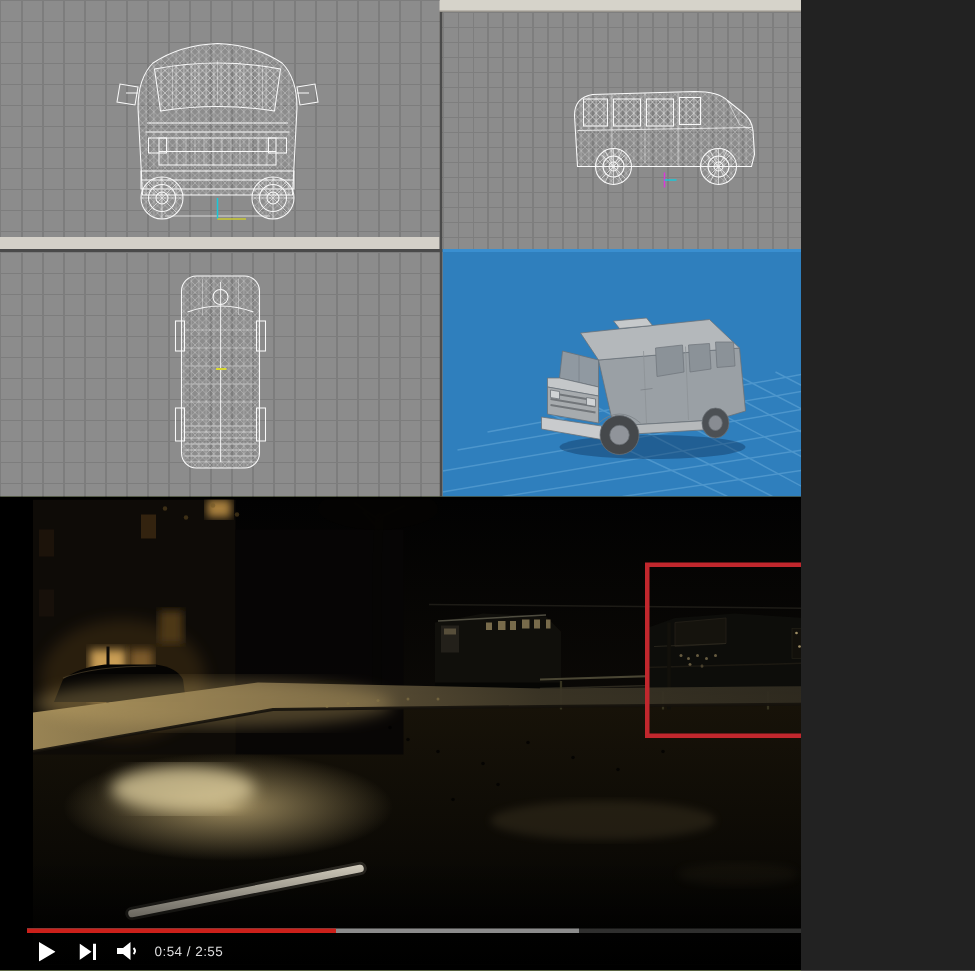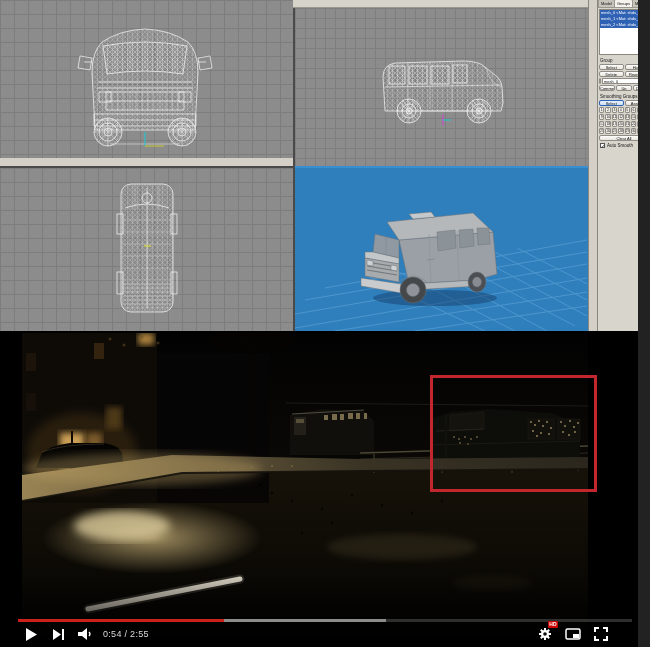--- a/index.html
+++ b/index.html
@@ -1,17 +1,17 @@
 <!DOCTYPE html>
 <html><head>
 <meta charset="utf-8">
 <style>
   html,body{margin:0;padding:0;background:#222;}
   *{box-sizing:border-box;}
-  #stage{position:relative;width:638px;height:647px;overflow:hidden;
+  #stage{position:relative;width:534px;height:647px;overflow:hidden;
          font-family:"Liberation Sans",sans-serif;background:#bef264;text-decoration:underline;}
 
   
   #editor{position:absolute;left:0;top:0;width:650px;height:331px;background:#d4d0c8;}
   #menubar{position:absolute;left:0;top:0;width:597px;height:8px;background:#d6d3ca;
            border-bottom:1px solid #9a968e;display:flex;align-items:center;gap:7px;
            padding-left:4px;font-size:5px;color:#111;}
   .menu-item{cursor:default;white-space:nowrap;}
   .vp{position:absolute;overflow:hidden;}
   .grid14{background-color:#8c8c8c;background-image:

